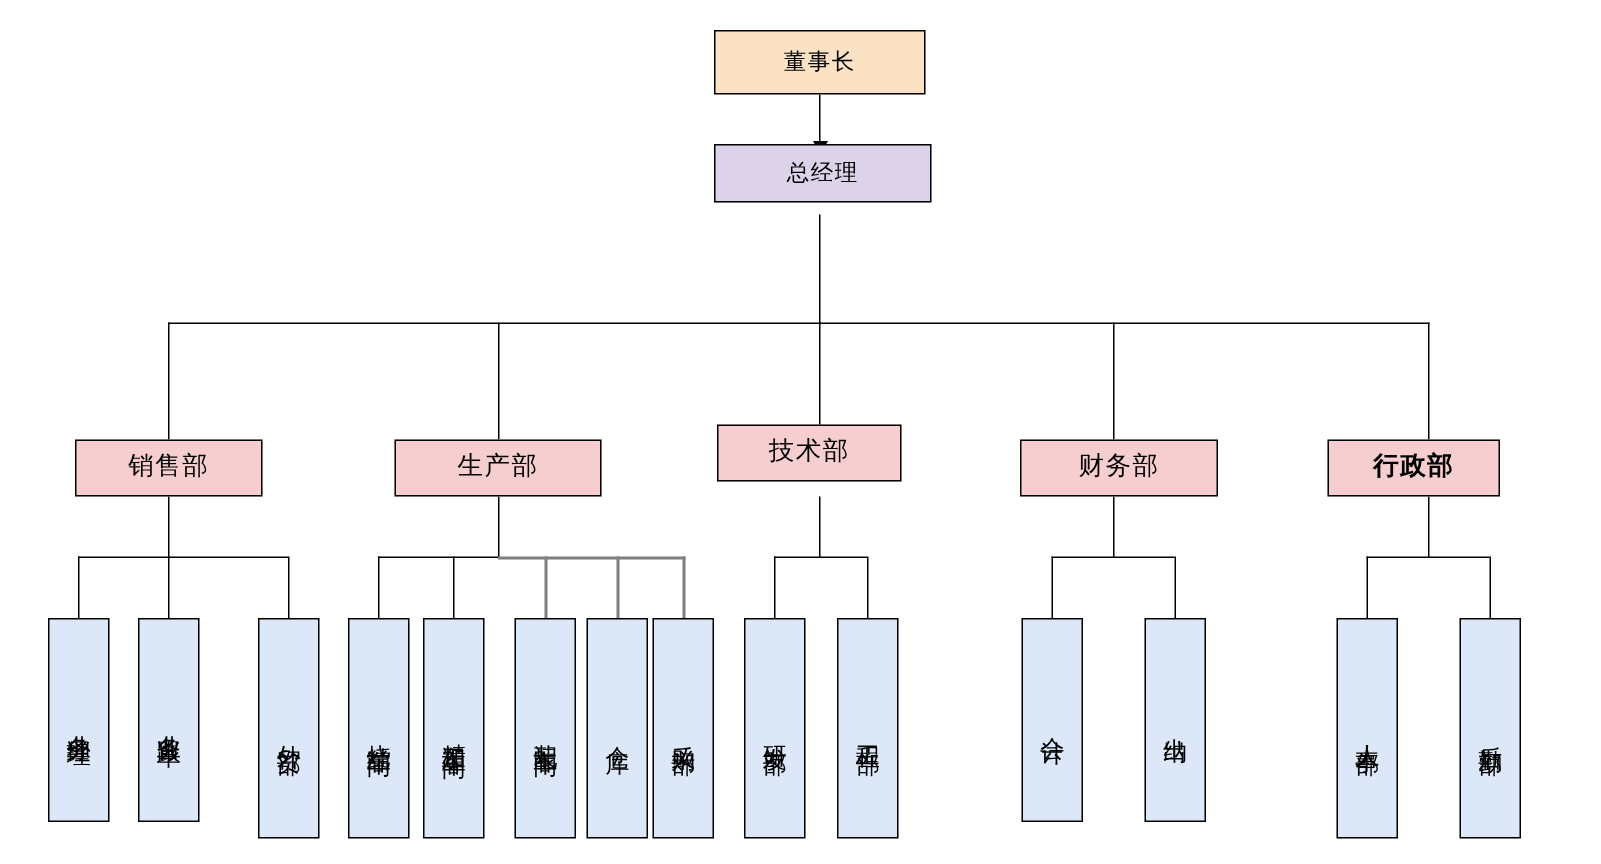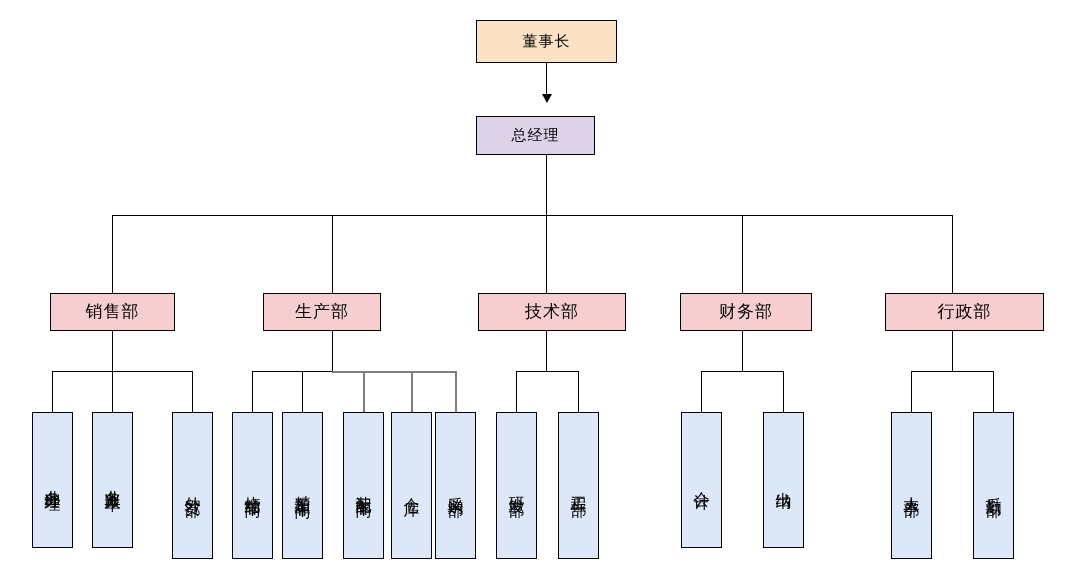--- a/index.html
+++ b/index.html
@@ -81,51 +81,51 @@
 
 <div id="chart-root">
 
   <div class="node top fill-chairman" style="left:476px; top:20px; width:141px; height:43px;">
     <span>董事长</span>
   </div>
 
   <div class="line v" style="left:546px; top:63px; height:32px;"></div>
   <div class="arrow-head" style="left:542px; top:94px;"></div>
 
-  <div class="node top fill-gm" style="left:476px; top:116px; width:119px; height:39px;">
+  <div class="node top fill-gm" style="left:476px; top:96px; width:145px; height:39px;">
     <span>总经理</span>
   </div>
 
   <div class="line v" style="left:546px; top:143px; height:73px;"></div>
 
   <div class="line h" style="left:112px; top:215px; width:841px;"></div>
 
   <div class="line v" style="left:112px; top:215px; height:78px;"></div>
   <div class="line v" style="left:332px; top:215px; height:78px;"></div>
   <div class="line v" style="left:546px; top:215px; height:78px;"></div>
   <div class="line v" style="left:742px; top:215px; height:78px;"></div>
   <div class="line v" style="left:952px; top:215px; height:78px;"></div>
 
   <div class="node dept fill-dept" style="left:50px; top:293px; width:125px; height:38px;">
     <span>销售部</span>
   </div>
 
-  <div class="node dept fill-dept" style="left:263px; top:293px; width:118px; height:38px;">
+  <div class="node dept fill-dept" style="left:263px; top:293px; width:138px; height:38px;">
     <span>生产部</span>
   </div>
 
-  <div class="node dept fill-dept" style="left:478px; top:293px; width:148px; height:38px;">
+  <div class="node dept fill-dept" style="left:478px; top:283px; width:123px; height:38px;">
     <span>技术部</span>
   </div>
 
   <div class="node dept fill-dept" style="left:680px; top:293px; width:132px; height:38px;">
     <span>财务部</span>
   </div>
 
-  <div class="node dept fill-dept" style="left:885px; top:293px; width:159px; height:38px;">
+  <div class="node dept fill-dept" style="left:885px; top:293px; width:115px; height:38px;font-weight:bold;">
     <span>行政部</span>
   </div>
 
   <div class="line v" style="left:112px; top:331px; height:41px;"></div>
   <div class="line h" style="left:52px; top:371px; width:140px;"></div>
   <div class="line v" style="left:52px; top:371px; height:41px;"></div>
   <div class="line v" style="left:112px; top:371px; height:41px;"></div>
   <div class="line v" style="left:192px; top:371px; height:41px;"></div>
 
   <div class="line v" style="left:332px; top:331px; height:41px;"></div>

